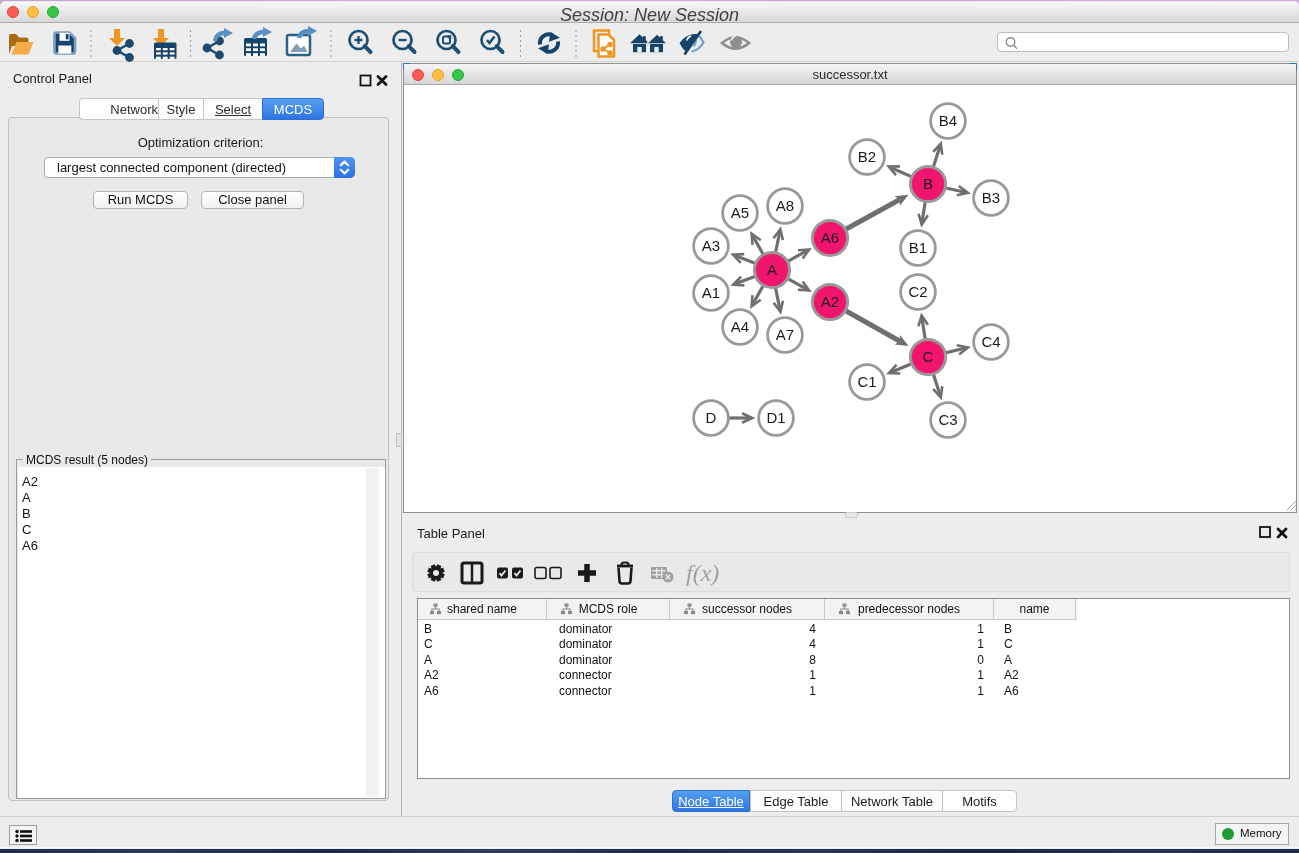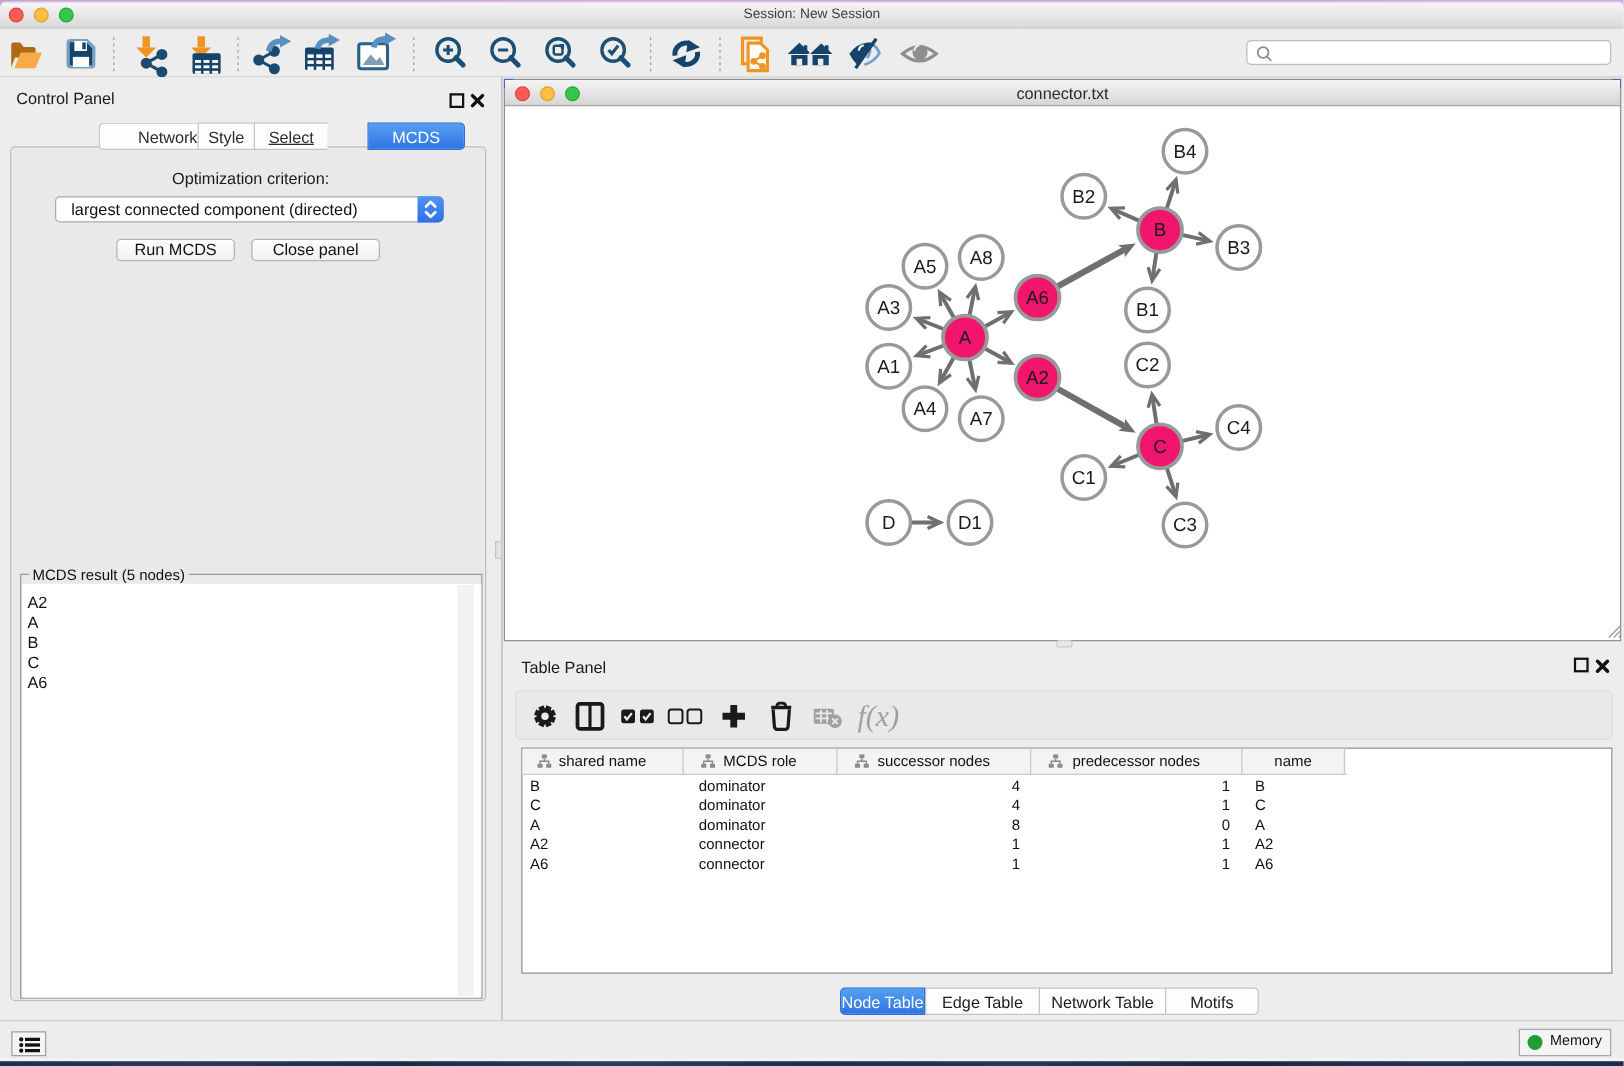--- a/index.html
+++ b/index.html
@@ -7,21 +7,21 @@
 body { font-family:"Liberation Sans", sans-serif; background:#ededed; position:relative; }
 .abs { position:absolute; }
 
 
 #deskTop { left:0; top:0; width:1299px; height:6px; background:linear-gradient(90deg,#c3a2d4,#cfaade 40%,#c6a4d8 70%,#cdb0e0); }
 #titlebar { left:0; top:1px; width:1299px; height:22px;
   background:linear-gradient(#f6f6f6,#d8d8d8);
   border-top:1px solid #ebebeb; border-bottom:1px solid #acacac;
   border-radius:5px 5px 0 0; }
 #titlebar .title { position:absolute; left:0; right:0; top:3px; text-align:center;
-  font-size:11px; color:#404040; }
+  font-size:18px; color:#404040;font-style:italic; }
 .tl { position:absolute; width:12px; height:12px; border-radius:50%; top:4px; }
 .tl.r { background:#fc5b57; border:1px solid #e2433e; }
 .tl.y { background:#fdbe41; border:1px solid #e0a131; }
 .tl.g { background:#34c84a; border:1px solid #29a633; }
 
 
 #toolbar { left:0; top:23px; width:1299px; height:39px; background:#ededed;
   border-bottom:1px solid #d2d2d2; }
 
 
@@ -221,21 +221,21 @@
   <div class="hdr">Control Panel</div>
 <svg class="abs" style="left:0;top:0;" width="402" height="30" xmlns="http://www.w3.org/2000/svg">
       <rect x="360.5" y="13.5" width="10" height="10" fill="none" stroke="#111" stroke-width="1.8"></rect>
       <path d="M378,14.5 L386,22.5 M386,14.5 L378,22.5" stroke="#111" stroke-width="2.8" stroke-linecap="round"></path>
     </svg>
   <div id="cpInner"></div>
   <div id="cpTabs">
     <div class="cptab first" style="width:79px;text-align:right;">Network</div>
     <div class="cptab" style="width:45px;">Style</div>
     <div class="cptab" style="width:59px;text-decoration:underline;">Select</div>
-    <div class="cptab sel" style="width:78px;margin-left:32px;">MCDS</div>
+    <div class="cptab sel" style="width:62px;">MCDS</div>
   </div>
   <div id="optLabel">Optimization criterion:</div>
   <div id="combo">largest connected component (directed)
     <div id="comboBtn">
         <svg style="position:absolute;left:4px;top:2px;" width="13" height="17" viewBox="0 0 13 17" xmlns="http://www.w3.org/2000/svg">
           <path d="M2.8,6.2 L6.5,2.5 L10.2,6.2" fill="none" stroke="#fff" stroke-width="2.2" stroke-linecap="round" stroke-linejoin="round"></path>
           <path d="M2.8,10.8 L6.5,14.5 L10.2,10.8" fill="none" stroke="#fff" stroke-width="2.2" stroke-linecap="round" stroke-linejoin="round"></path>
         </svg>
       </div>
   </div>
@@ -256,21 +256,21 @@
 
 <div class="abs" id="netwin">
   <svg style="position:absolute;left:-1px;top:-1px;" width="894" height="8" xmlns="http://www.w3.org/2000/svg">
       <path d="M0,8 V0 H8 L5,3 H3 V5 Z" fill="#3d6fb8"></path>
       <path d="M894,8 V0 H886 L889,3 H891 V5 Z" fill="#3d6fb8"></path>
     </svg>
   <div id="netTitle">
     <div class="tl r" style="left:8px;top:5px;"></div>
     <div class="tl y" style="left:28px;top:5px;"></div>
     <div class="tl g" style="left:48px;top:5px;"></div>
-    <div class="title">connector.txt</div>
+    <div class="title">successor.txt</div>
   </div>
 <svg class="abs" id="graph" style="left:1px;top:22px;" width="892" height="427" viewBox="0 0 892 427" xmlns="http://www.w3.org/2000/svg">
 <line x1="358.7" y1="169.2" x2="347.3" y2="149.0" stroke="#6f6f6f" stroke-width="3.2"></line>
 <path d="M354.7,153.5 L346.6,147.7 L347.4,157.6" fill="none" stroke="#6f6f6f" stroke-width="2.6" stroke-linecap="square"></path>
 <line x1="370.4" y1="167.3" x2="375.0" y2="144.7" stroke="#6f6f6f" stroke-width="3.2"></line>
 <path d="M377.6,152.9 L375.3,143.2 L369.3,151.3" fill="none" stroke="#6f6f6f" stroke-width="2.6" stroke-linecap="square"></path>
 <line x1="351.2" y1="177.8" x2="329.5" y2="169.2" stroke="#6f6f6f" stroke-width="3.2"></line>
 <path d="M338.0,168.1 L328.1,168.7 L334.9,175.9" fill="none" stroke="#6f6f6f" stroke-width="2.6" stroke-linecap="square"></path>
 <line x1="351.1" y1="190.0" x2="329.6" y2="198.1" stroke="#6f6f6f" stroke-width="3.2"></line>
 <path d="M335.2,191.5 L328.2,198.6 L338.1,199.4" fill="none" stroke="#6f6f6f" stroke-width="2.6" stroke-linecap="square"></path>
@@ -452,21 +452,21 @@
       </div>
     <div class="trow" style="top:83.9px;">
         <span style="left:6px;">A6</span>
         <span style="left:141px;">connector</span>
         <span style="left:340px;width:58px;text-align:right;">1</span>
         <span style="left:508px;width:58px;text-align:right;">1</span>
         <span style="left:586px;">A6</span>
       </div>
   </div>
   <div id="btabs">
-    <div class="btab sel" style="width:68px;">Node Table</div>
+    <div class="btab sel" style="width:78px;text-decoration:underline;">Node Table</div>
     <div class="btab" style="width:91px;">Edge Table</div>
     <div class="btab" style="width:101px;">Network Table</div>
     <div class="btab last" style="width:75px;">Motifs</div>
   </div>
 </div>
 
 <div class="abs" id="statusbar">
   <div id="listBtn">
       <svg style="position:absolute;left:5px;top:3px;" width="18" height="14" viewBox="0 0 18 14" xmlns="http://www.w3.org/2000/svg">
         <circle cx="2" cy="2.5" r="1.7" fill="#111"></circle>

